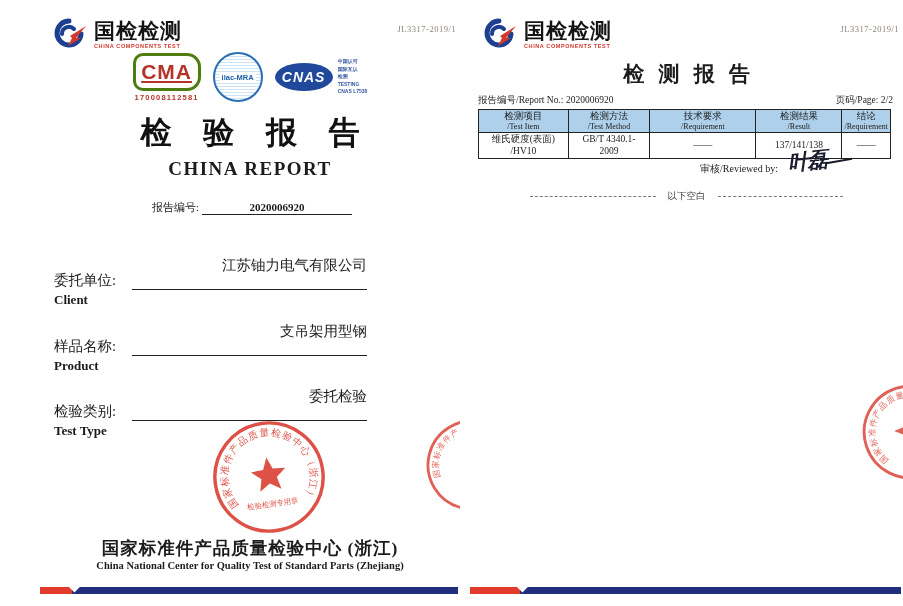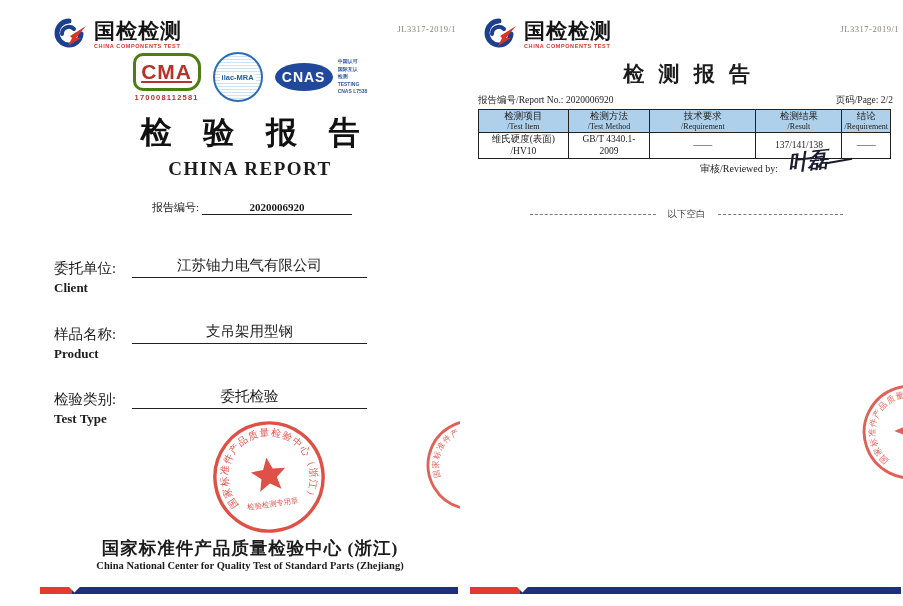--- a/index.html
+++ b/index.html
@@ -22,35 +22,35 @@
   .cma{display:flex;flex-direction:column;align-items:center;}
   .cma-badge{width:62px;height:32px;border:3px solid #4d7c0f;border-radius:10px 14px 14px 10px;
              color:#b5332a;font-weight:bold;font-size:21px;display:flex;align-items:center;justify-content:center;
              font-family:"Liberation Sans",sans-serif;letter-spacing:1px;text-decoration:underline;}
   .cma-num{font-size:7.5px;font-weight:bold;color:#b5332a;letter-spacing:1.2px;margin-top:2px;font-family:"Liberation Sans",sans-serif;}
   .ilac{width:46px;height:46px;border-radius:50%;border:2px solid #2a6db5;position:relative;
         background:repeating-linear-gradient(#ffffff 0 2px,#cfe3f5 2px 3px);display:flex;align-items:center;justify-content:center;}
   .ilac-band{background:#fff;font-size:7.5px;font-weight:bold;color:#1d5fa8;padding:1px 2px;font-family:"Liberation Sans",sans-serif;}
   .cnas-wrap{display:flex;align-items:center;gap:5px;}
   .cnas-oval{width:58px;height:28px;border-radius:50%;background:#20489b;color:#fff;display:flex;align-items:center;justify-content:center;
-             font-weight:bold;font-size:14px;letter-spacing:1px;font-family:"Liberation Sans",sans-serif;text-align:right;}
+             font-weight:bold;font-style:italic;font-size:14px;letter-spacing:1px;font-family:"Liberation Sans",sans-serif;text-align:right;}
   .cnas-lines{font-size:5px;line-height:1.5;color:#37599f;font-weight:bold;font-family:"Liberation Sans",sans-serif;}
 
   
   .title-cn{position:absolute;top:102px;left:0;right:0;text-align:center;font-size:31px;font-weight:bold;word-spacing:24px;color:#111;}
   .title-en{position:absolute;top:148px;left:0;right:0;text-align:center;font-size:19px;font-weight:bold;letter-spacing:1.5px;}
   .report-line{position:absolute;top:190px;left:4px;right:0;text-align:center;font-size:11px;}
   .report-line .uval{display:inline-block;min-width:150px;border-bottom:1.5px solid #222;text-align:center;font-weight:bold;padding-bottom:1px;}
 
   
   .fields{position:absolute;top:246px;left:14px;right:14px;}
   .field{position:absolute;left:0;right:0;}
   .field-row{display:flex;font-size:14.5px;align-items:flex-end;}
   .f-label{width:78px;}
-  .f-value{width:235px;border-bottom:1.5px solid #222;text-align:center;padding-bottom:2px;}
+  .f-value{width:235px;border-bottom:1.5px solid #222;text-align:right;padding-bottom:14px;}
   .f-en{font-size:13px;font-weight:bold;margin-top:2px;}
 
   
   .seal{position:absolute;pointer-events:none;}
   .seal svg{display:block;}
 
   .footer-cn{position:absolute;top:526px;left:0;right:0;text-align:center;font-size:17.5px;font-weight:bold;letter-spacing:1px;}
   .footer-en{position:absolute;top:550px;left:0;right:0;text-align:center;font-size:10.5px;font-weight:bold;}
 
   
@@ -67,21 +67,21 @@
   .td{display:table-cell;border:1px solid #222;text-align:center;vertical-align:middle;padding:1px 2px;}
   .th{background:#aed0ea;}
   .h-cn{font-size:9.5px;display:block;line-height:1.15;}
   .h-en{font-size:8px;display:block;line-height:1.15;}
   .c1{width:22%;} .c2{width:20%;} .c3{width:26%;} .c4{width:21%;} .c5{width:11%;}
   .cell-l1,.cell-l2{display:block;font-size:9.5px;line-height:1.2;color:#222;}
   .review-row{position:absolute;top:152px;left:230px;font-size:10px;}
   .signature{position:absolute;top:136px;left:318px;font-size:21px;font-weight:bold;font-style:italic;
              transform:rotate(-6deg);color:#1b1b2f;letter-spacing:-2px;}
   .signature::after{content:"";display:inline-block;width:26px;border-bottom:2px solid #1b1b2f;transform:translateY(-3px) rotate(-4deg);}
-  .blank-row{position:absolute;top:198px;left:60px;right:60px;display:flex;align-items:center;gap:12px;font-size:9.5px;color:#444;}
+  .blank-row{position:absolute;top:180px;left:60px;right:60px;display:flex;align-items:center;gap:12px;font-size:9.5px;color:#444;}
   .dashline{flex:1;border-top:1.5px dashed #7a7a7a;}
 </style>
 </head>
 <body>
 
 <div id="canvas">
 
   <div class="page" id="page-left">
 
     <div class="header-row">

